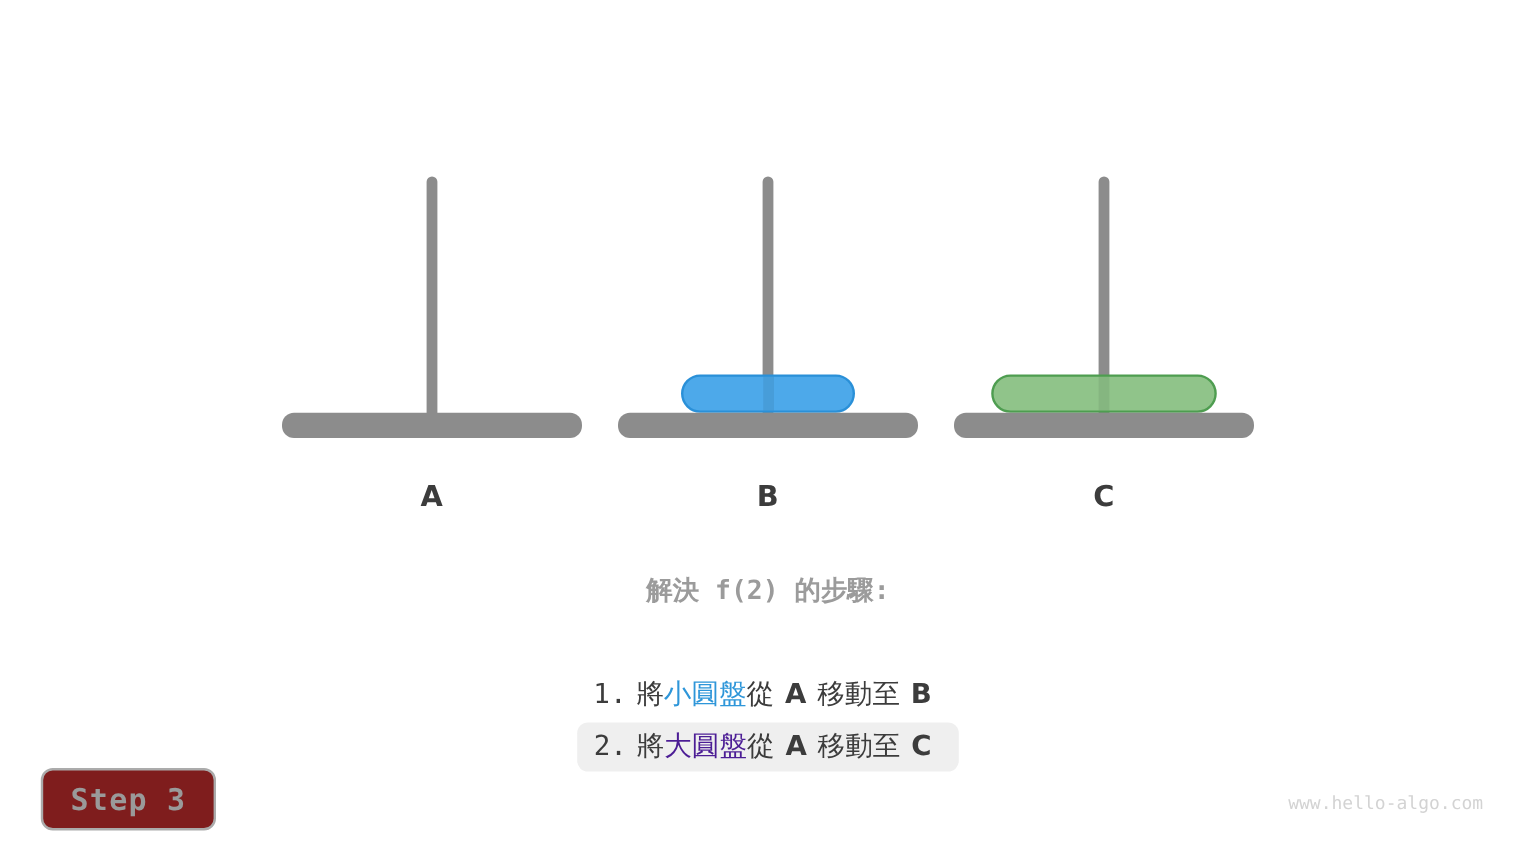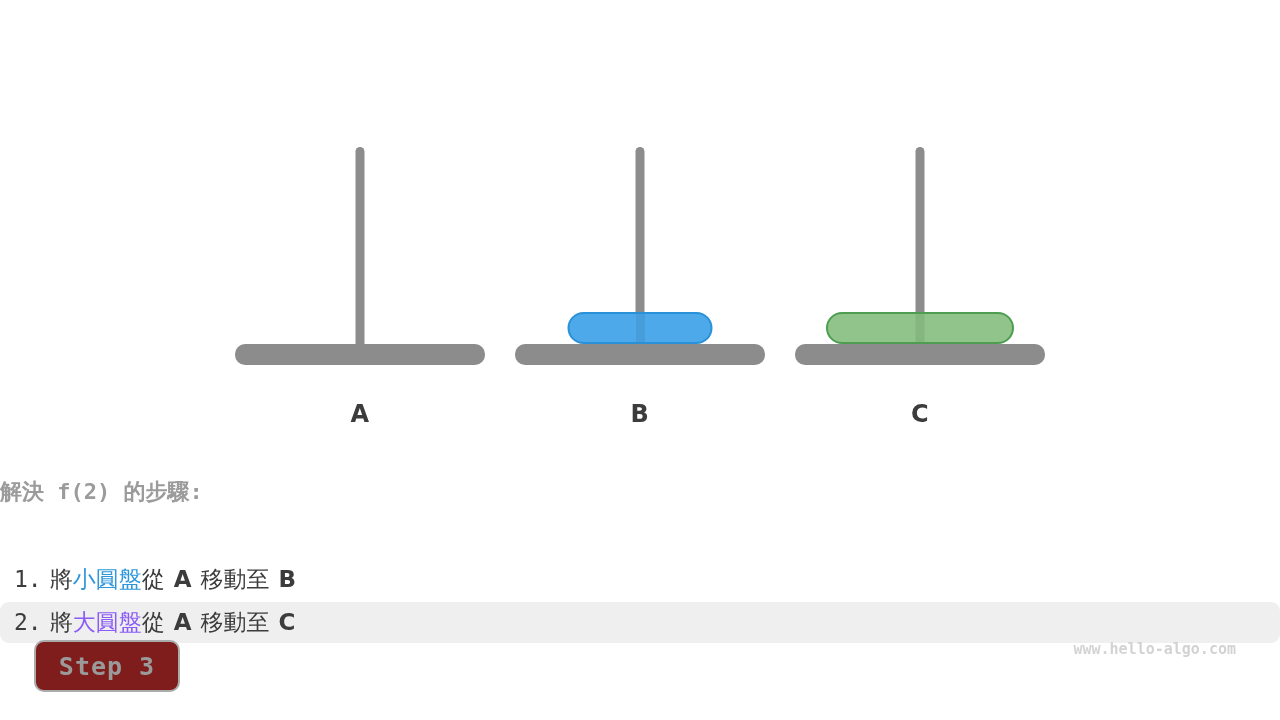--- a/index.html
+++ b/index.html
@@ -48,21 +48,21 @@
 
   .peg-label {
     position: absolute; top: 253px; left: 0; width: 100%;
     text-align: center;
     font-size: 24px; font-weight: bold; letter-spacing: 0.5px;
   }
 
   
   .solution {
     position: absolute; left: 0; top: 477px; width: 100%;
-    display: flex; flex-direction: column; 
+    display: flex; flex-direction: column; align-items: center;
   }
   .solution-heading {
     font-family: "DejaVu Sans Mono", "Liberation Mono", monospace;
     font-size: 22px; font-weight: bold;
     margin-bottom: 25px;
   }
   .step {
     display: flex; align-items: baseline;
     font-size: 23px; line-height: 1.25;
     padding: 6px 14px; border-radius: 9px;
@@ -79,24 +79,23 @@
     position: absolute; left: 34px; top: 640px;
     width: 146px; height: 52px;
     border: 2px solid; border-radius: 10px;
     display: flex; align-items: center; justify-content: center;
     font-family: "DejaVu Sans Mono", "Liberation Mono", monospace;
     font-size: 25px; font-weight: bold; letter-spacing: 1px;
   }
 
   
   .watermark {
-    position: absolute; right: 44px; top: 640px;
+    position: absolute; right: 44px; top: 660px;
     font-family: "DejaVu Sans Mono", "Liberation Mono", monospace;
     font-size: 15px;
-    font-weight: bold;
   }
 </style>
 </head>
 <body>
 
 <div id="canvas">
 
   <div class="peg peg-a">
     <div class="pole" style="background-color: rgb(140, 140, 140);"></div>
     <div class="base" style="background-color: rgb(140, 140, 140);"></div>
@@ -126,21 +125,21 @@
       <span style="color: rgb(46, 150, 217); margin-top: 27px;">小圓盤</span>
       <span>從</span>
       <span class="letter">A</span>
       <span>移動至</span>
       <span class="letter">B</span>
     </div>
 
     <div class="step highlighted" style="color: rgb(60, 60, 60); background-color: rgb(239, 239, 239);">
       <span class="step-num">2.</span>
       <span>將</span>
-      <span style="color: #8b5cf6;">大圓盤</span>
+      <span style="color: #4c1d95;">大圓盤</span>
       <span>從</span>
       <span class="letter">A</span>
       <span>移動至</span>
       <span class="letter">C</span>
     </div>
   </div>
 
   <div class="step-indicator" style="color: rgb(154, 154, 154); border-color: rgb(171, 171, 171); background-color: #7f1d1d;">Step 3</div>
 
   <div class="watermark" style="color: rgb(211, 211, 211);">www.hello-algo.com</div>

